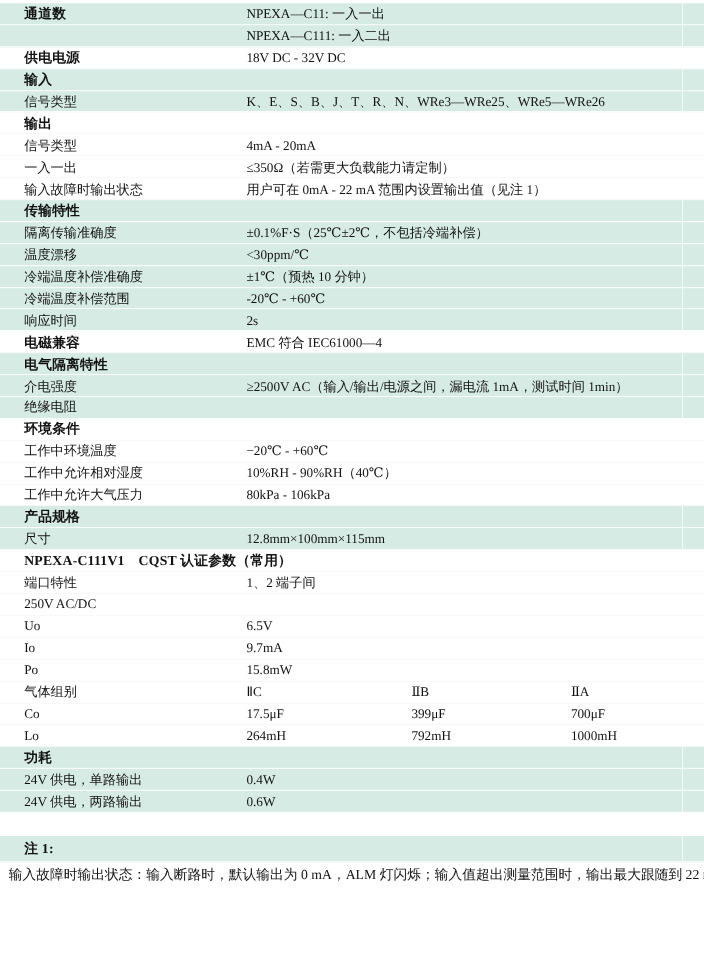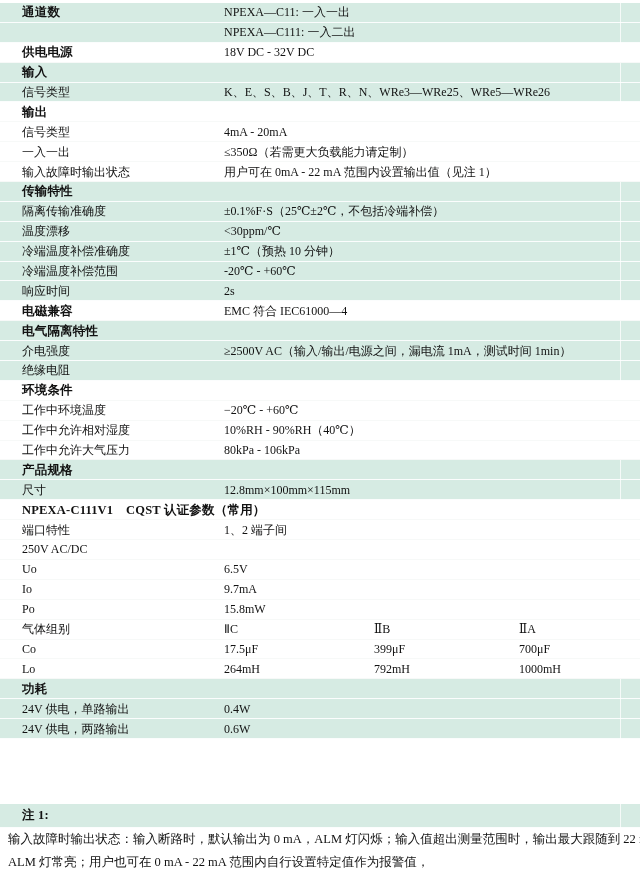--- a/index.html
+++ b/index.html
@@ -20,21 +20,21 @@
   .row.g::after {
     content:""; position:absolute; left:620px; top:0; bottom:0;
     width:1px; background:rgba(255,255,255,.75);
   }
   .label { flex:0 0 202px; white-space:nowrap; overflow:visible; }
   .bold  { font-weight:bold; font-size:12.5px; letter-spacing:.2px; }
   .value { white-space:nowrap; }
   .three .value.v1 { flex:0 0 150px;font-family:Liberation Serif, serif; }
   .three .value.v2 { flex:0 0 145px; }
   .note-gap { height:21px; }
-  .note-header { height:24px;margin-top:44px; }
+  .note-header { height:24px; }
   .note-body p {
     margin:0; padding:0 10px 0 8px; line-height:23px; font-size:12.5px;
     white-space:nowrap; overflow:hidden;
   }
 </style>
 </head>
 <body>
 
 <div class="page">
   <div id="spec-table">
@@ -227,15 +227,14 @@
     </div>
 
   <div class="note-gap"></div>
 
   <div class="row g note-header">
     <span class="label bold">注 1:</span>
   </div>
 
   <div class="note-body">
     <p>输入故障时输出状态：输入断路时，默认输出为 0 mA，ALM 灯闪烁；输入值超出测量范围时，输出最大跟随到 22 mA，</p>
-    <p>ALM 灯常亮；用户也可在 0 mA - 22 mA 范围内自行设置特定值作为报警值，</p>
   </div>
 </div>
 
 </body></html>

